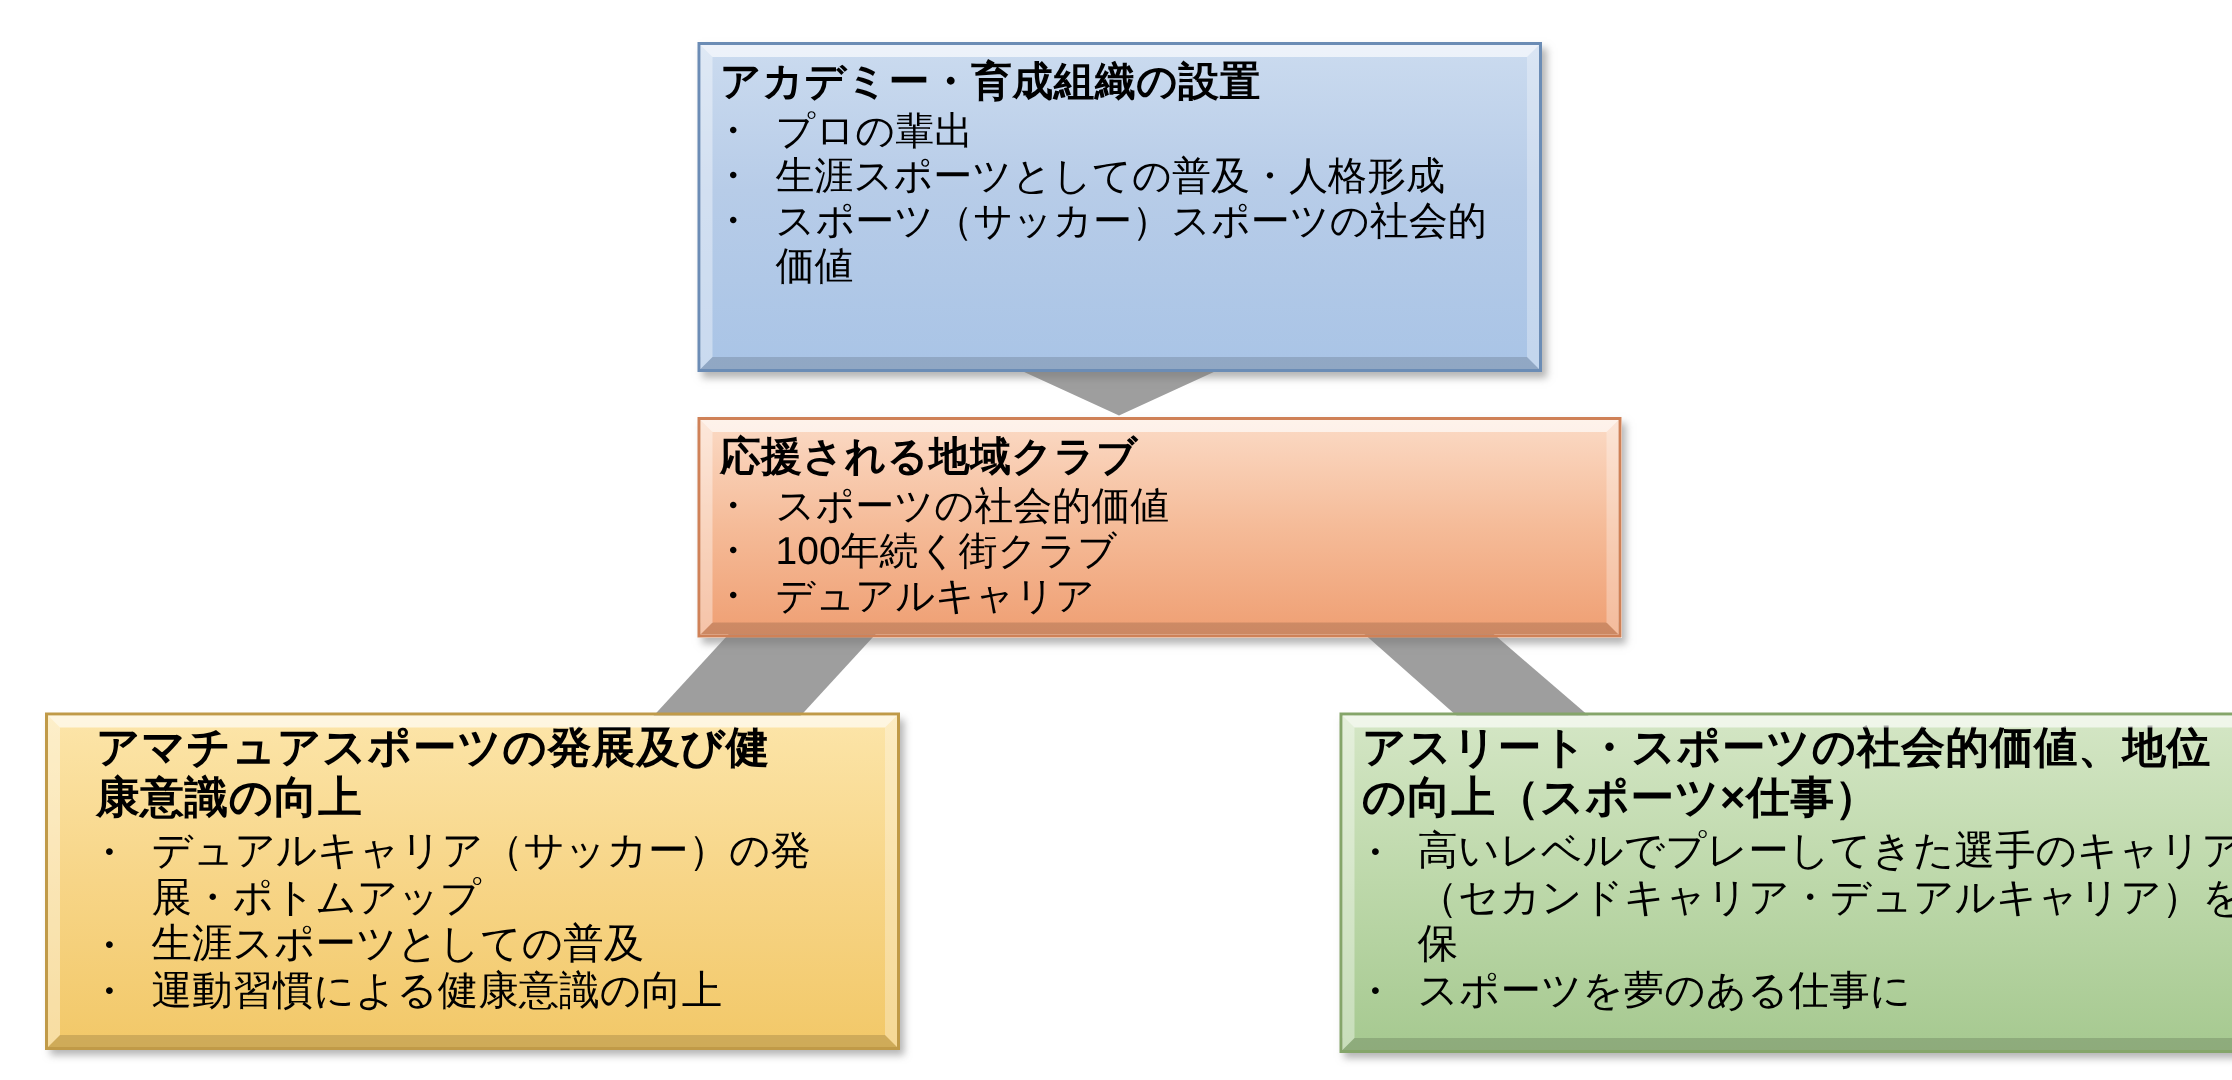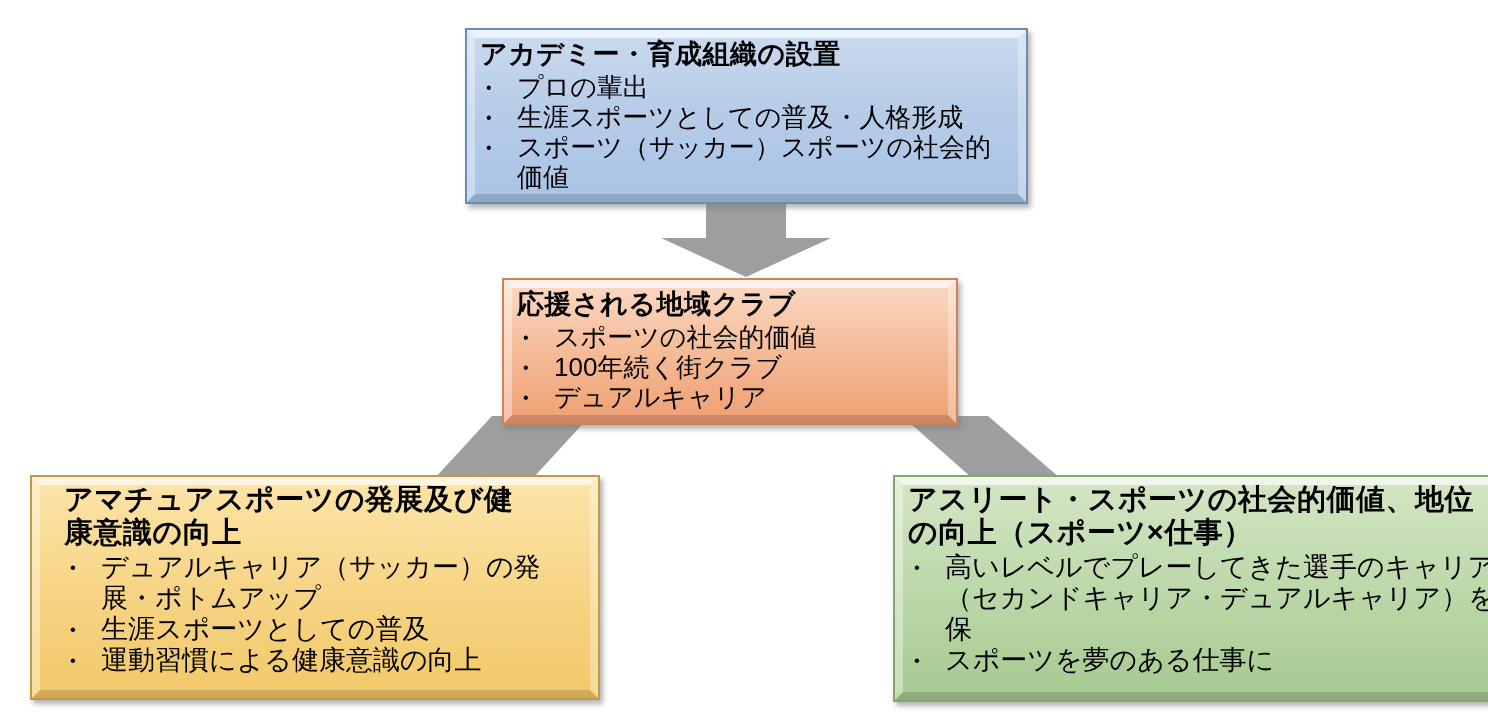--- a/index.html
+++ b/index.html
@@ -36,29 +36,28 @@
     pointer-events: none;
     border-style: solid;
     border-width: 8px;
     border-top-color: rgba(255,255,255,0.65);
     border-left-color: rgba(255,255,255,0.38);
     border-right-color: rgba(255,255,255,0.30);
     border-bottom-color: rgba(0,0,0,0.15);
   }
 
   .box-blue {
-    left: 465px; top: 28px; width: 563px; height: 176px;
+    left: 465px; top: 28px; width: 563px; height: 220px;
     background: linear-gradient(180deg, #cbdbef 0%, #b7cce8 45%, #a9c4e6 100%);
     border: 2px solid #6b8cb5;
   }
   .box-orange {
-    left: 465px; top: 278px; width: 456px; height: 147px;
+    left: 465px; top: 278px; width: 616px; height: 147px;
     background: linear-gradient(180deg, #fbdac5 0%, #f5bb98 50%, #ef9f73 100%);
     border: 2px solid #cf8157;
-    margin-left: 37px;
   }
   .box-yellow {
     left: 30px; top: 475px; width: 570px; height: 225px;
     background: linear-gradient(180deg, #fce5a9 0%, #f7d587 50%, #f2c868 100%);
     border: 2px solid #c09a48;
     padding-left: 32px;
   }
   .box-green {
     left: 893px; top: 475px; width: 655px; height: 227px;
     background: linear-gradient(180deg, #d4e6c5 0%, #bdd8aa 50%, #a6c990 100%);

